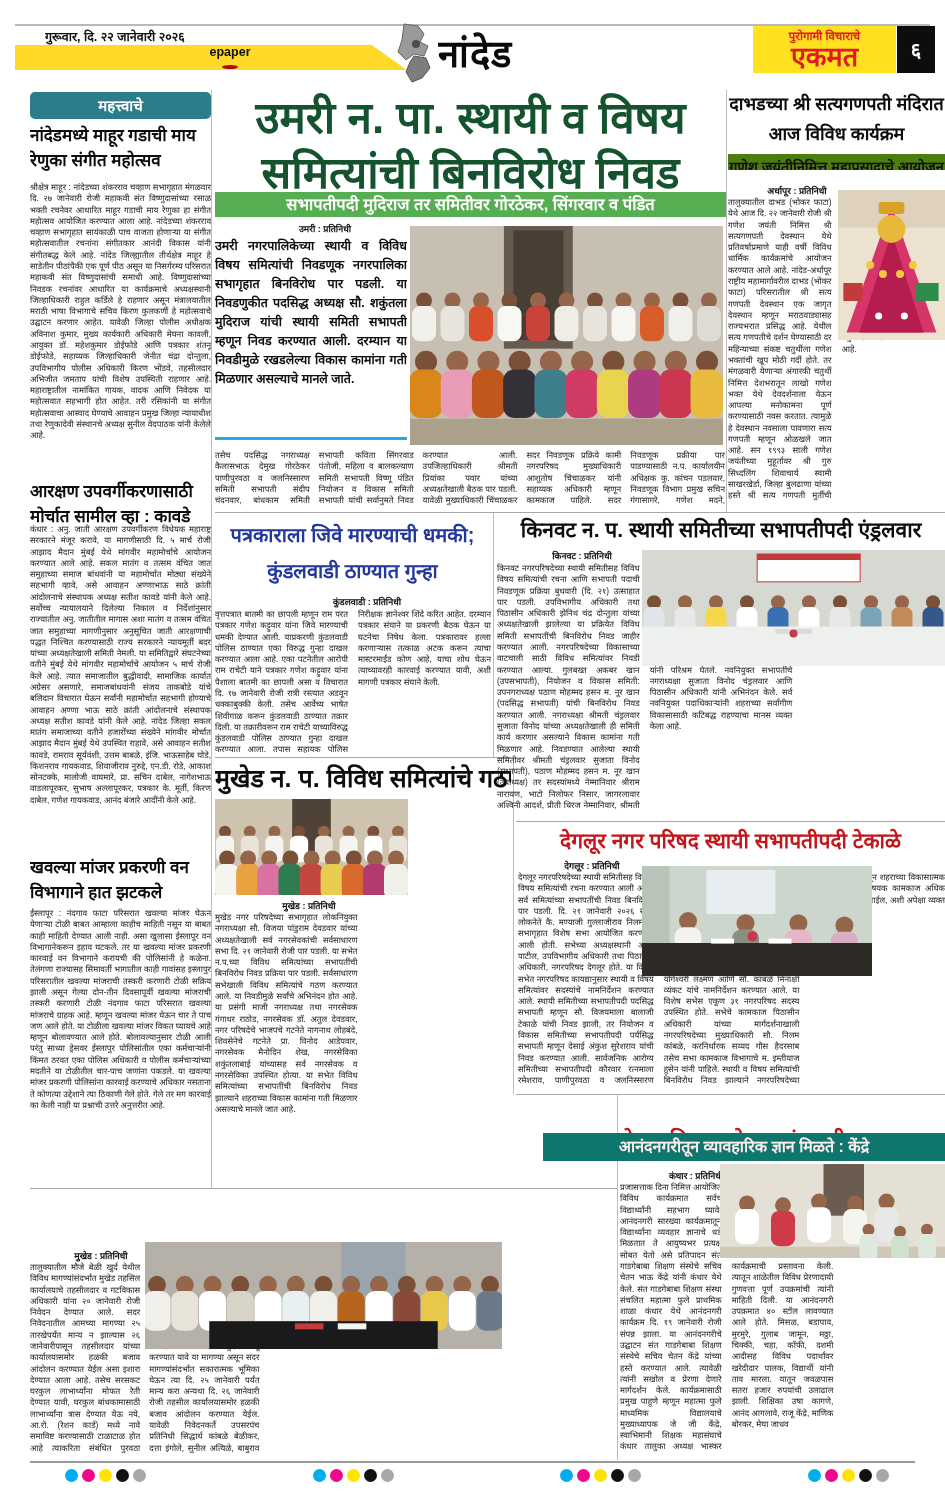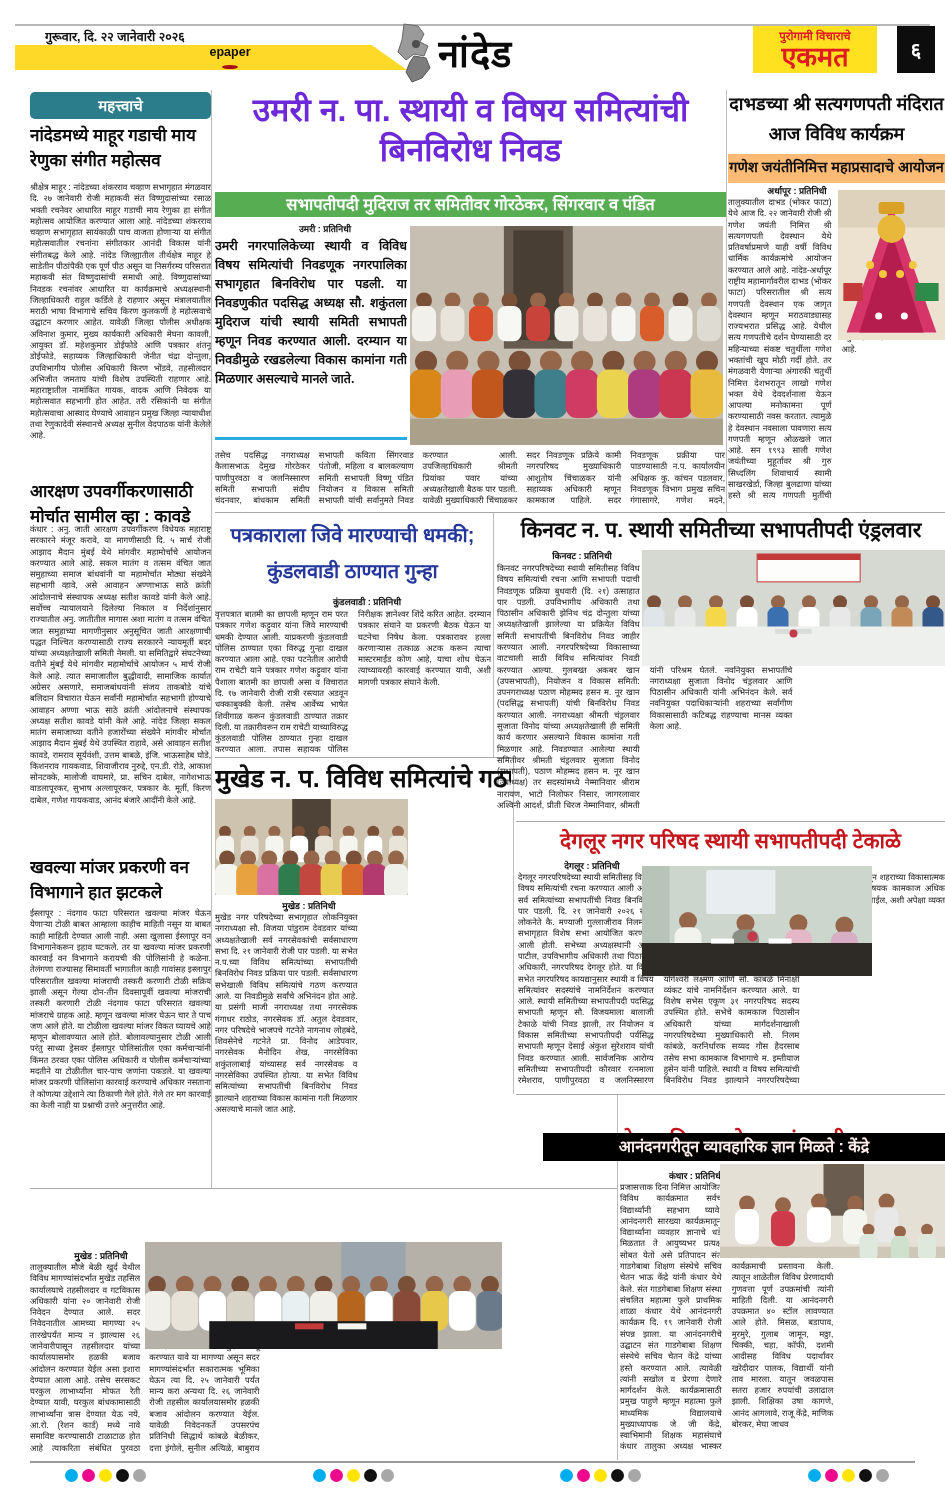--- a/index.html
+++ b/index.html
@@ -37,21 +37,21 @@
     </div>
   </div>
 
   <svg class="abs" style="left:394px;top:22px;" width="44" height="64" viewBox="0 0 44 64">
     <path d="M10 2 L24 4 L30 12 L26 20 L34 24 L30 34 L20 32 L12 38 L4 30 L8 18 Z" fill="#9a9a9a" stroke="#666" stroke-width="1"></path>
     <path d="M20 34 L32 36 L36 46 L28 56 L18 60 L12 50 L16 40 Z" fill="#7d7d7d" stroke="#555" stroke-width="1"></path>
     <circle cx="22" cy="22" r="4" fill="#4d4d4d"></circle>
   </svg>
   <div class="abs" style="left:438px;top:26px;width:220px;height:56px;font-size:38px;font-weight:900;letter-spacing:1px;color:#0a0a0a;">नांदेड</div>
 
-  <div class="abs" style="left:753px;top:26px;width:124px;height:47px;background:#ffe11f;text-align:center;">
+  <div class="abs" style="left:753px;top:26px;width:143px;height:47px;background:#ffe11f;text-align:center;">
     <div style="font-size:11.5px;font-weight:800;color:#e01b22;margin-top:2px;">पुरोगामी विचाराचे</div>
     <div style="font-size:27px;font-weight:900;color:#e01b22;line-height:1.05;">एकमत</div>
   </div>
   <div class="abs" style="left:897px;top:26px;width:38px;height:47px;background:#0d0d0d;color:#fff;font-size:20px;font-weight:bold;display:flex;align-items:center;justify-content:center;">६</div>
 
   <div class="abs rule-v" style="left:211px;top:90px;height:1098px;"></div>
   <div class="abs rule-v" style="left:726px;top:90px;height:422px;"></div>
   <div class="abs rule-v" style="left:493px;top:513px;height:245px;"></div>
   <div class="abs rule-v" style="left:513px;top:758px;height:336px;"></div>
   <div class="abs rule-v" style="left:617px;top:1094px;height:366px;"></div>
@@ -65,21 +65,21 @@
 
   <div class="abs headline-black" style="left:30px;top:124px;width:181px;height:54px;font-size:17px;line-height:1.45;">नांदेडमध्ये माहूर गडाची माय रेणुका संगीत महोत्सव</div>
   <div class="abs body-txt" style="left:30px;top:182px;width:181px;height:282px;">श्रीक्षेत्र माहूर : नांदेडच्या शंकरराव चव्हाण सभागृहात मंगळवार दि. २७ जानेवारी रोजी महाकवी संत विष्णुदासांच्या रसाळ भक्ती रचनेवर आधारित माहूर गडाची माय रेणुका हा संगीत महोत्सव आयोजित करण्यात आला आहे. नांदेडच्या शंकरराव चव्हाण सभागृहात सायंकाळी पाच वाजता होणाऱ्या या संगीत महोत्सवातील रचनांना संगीतकार आनंदी विकास यांनी संगीतबद्ध केले आहे. नांदेड जिल्ह्यातील तीर्थक्षेत्र माहूर हे साडेतीन पीठांपैकी एक पूर्ण पीठ असून या निसर्गरम्य परिसरात महाकवी संत विष्णुदासांची समाधी आहे. विष्णुदासांच्या निवडक रचनांवर आधारित या कार्यक्रमाचे अध्यक्षस्थानी जिल्हाधिकारी राहुल कर्डिले हे राहणार असून मंत्रालयातील मराठी भाषा विभागाचे सचिव किरण कुलकर्णी हे महोत्सवाचे उद्घाटन करणार आहेत. यावेळी जिल्हा पोलीस अधीक्षक अविनाश कुमार, मुख्य कार्यकारी अधिकारी मेघना कावली, आयुक्त डॉ. महेशकुमार डोईफोडे आणि पत्रकार शंतनू डोईफोडे, सहाय्यक जिल्हाधिकारी जेनीत चंद्रा दोन्तुला, उपविभागीय पोलीस अधिकारी किरण भोंडवे, तहसीलदार अभिजीत जमताप यांची विशेष उपस्थिती राहणार आहे. महाराष्ट्रातील नामांकित गायक, वादक आणि निवेदक या महोत्सवात सहभागी होत आहेत. तरी रसिकांनी या संगीत महोत्सवाचा आस्वाद घेण्याचे आवाहन प्रमुख जिल्हा न्यायाधीश तथा रेणुकादेवी संस्थानचे अध्यक्ष सुनील वेदपाठक यांनी केलेले आहे.</div>
 
   <div class="abs headline-black" style="left:30px;top:468px;width:181px;height:54px;font-size:17px;line-height:1.45;margin-top:12px;">आरक्षण उपवर्गीकरणासाठी मोर्चात सामील व्हा : कावडे</div>
   <div class="abs body-txt" style="left:30px;top:524px;width:181px;height:330px;">कंधार : अनु. जाती आरक्षण उपवर्गीकरण विधेयक महाराष्ट्र सरकारने मंजूर करावे, या मागणीसाठी दि. ५ मार्च रोजी आझाद मैदान मुंबई येथे मांगवीर महामोर्चाचे आयोजन करण्यात आले आहे. सकल मातंग व तत्सम वंचित जात समुहाच्या समाज बांधवांनी या महामोर्चात मोठ्या संख्येने सहभागी व्हावे, असे आवाहन अण्णाभाऊ साठे क्रांती आंदोलनाचे संस्थापक अध्यक्ष सतीश कावडे यांनी केले आहे. सर्वोच्च न्यायालयाने दिलेल्या निकाल व निर्देशांनुसार राज्यातील अनु. जातीतील मागास अशा मातंग व तत्सम वंचित जात समुहाच्या मागणीनुसार अनुसूचित जाती आरक्षणाची पद्धत निश्चित करण्यासाठी राज्य सरकारने न्यायमूर्ती बदर यांच्या अध्यक्षतेखाली समिती नेमली. या समितिद्वारे संघटनेच्या वतीने मुंबई येथे मांगवीर महामोर्चाचे आयोजन ५ मार्च रोजी केले आहे. त्यात समाजातील बुद्धीवादी, सामाजिक कार्यात अग्रेसर असणारे, समाजबांधवांनी संजय ताकबोडे यांचे बलिदान विचारात घेऊन सर्वांनी महामोर्चात सहभागी होण्याचे आवाहन अण्णा भाऊ साठे क्रांती आंदोलनाचे संस्थापक अध्यक्ष सतीश कावडे यांनी केले आहे. नांदेड जिल्हा सकल मातंग समाजाच्या वतीने हजारोंच्या संख्येने मांगवीर मोर्चात आझाद मैदान मुंबई येथे उपस्थित राहावे, असे आवाहन सतीश कावडे, रामराव सूर्यवंशी, उत्तम बाबळे, इंजि. भाऊसाहेब घोडे, किशनराव गायकवाड, शिवाजीराव नुरुद्दे, एन.डी. रोडे, आकाश सोनटक्के, मालोजी वाघमारे, प्रा. सचिन दाबेल, नागेशभाऊ वाडलापूरकर, सुभाष अल्लापूरकर, पत्रकार के. मूर्ती, किरण दाबेल, गणेश गायकवाड, आनंद बंजारे आदींनी केले आहे.</div>
 
   <div class="abs headline-black" style="left:30px;top:856px;width:181px;height:50px;font-size:17px;line-height:1.45;">खवल्या मांजर प्रकरणी वन विभागाने हात झटकले</div>
   <div class="abs body-txt" style="left:30px;top:908px;width:181px;height:277px;">ईस्लापूर : नंदगाव फाटा परिसरात खवल्या मांजर घेऊन येणाऱ्या टोळी बाबत आम्हाला काहीच माहिती नसून या बाबत काही माहिती देण्यात आली नाही. असा खुलासा ईस्लापूर वन विभागानेकरून इहाव घटकले. तर या खवल्या मांजर प्रकरणी कारवाई वन विभागाने करायची की पोलिसांनी हे कळेना. तेलंगणा राज्यासह सिमावर्ती भागातील काही गावांसह इस्लापुर परिसरातील खवल्या मांजराची तस्करी करणारी टोळी सक्रिय झाली असून गेल्या दोन-तीन दिवसापूर्वी खवल्या मांजराची तस्करी करणारी टोळी नंदगाव फाटा परिसरात खवल्या मांजराचे ग्राहक आहे. म्हणून खवल्या मांजर घेऊन चार ते पाच जण आले होते. या टोळीला खवल्या मांजर विकत घ्यायचे आहे म्हणून बोलावण्यात आले होते. बोलावल्यानुसार टोळी आली परंतु साध्या ड्रेसवर ईस्लापुर पोलिसांतील एका कर्मचाऱ्यांनी किंमत ठरवत एका पोलिस अधिकारी व पोलीस कर्मचाऱ्यांच्या मदतीने या टोळीतील चार-पाच जणांना पकडले. या खवल्या मांजर प्रकरणी पोलिसांना कारवाई करण्याचे अधिकार नसताना ते कोणत्या उद्देशाने त्या ठिकाणी गेले होते. गेले तर मग कारवाई का केली नाही या प्रश्नाची उत्तरे अनुत्तरीत आहे.</div>
 
-  <div class="abs ctr" style="left:215px;top:90px;width:511px;height:100px;font-size:32px;font-weight:900;line-height:1.26;color:#6d28d9;">उमरी न. पा. स्थायी व विषय समित्यांची बिनविरोध निवड</div>
+  <div class="abs ctr" style="left:215px;top:90px;width:511px;height:100px;font-size:44px;font-weight:900;line-height:1.26;color:#14532d;">उमरी न. पा. स्थायी व विषय समित्यांची बिनविरोध निवड</div>
   <div class="abs ctr" style="left:215px;top:192px;width:511px;height:25px;background:#56ad52;color:#fff;font-size:16.5px;font-weight:bold;line-height:25px;">सभापतीपदी मुदिराज तर समितीवर गोरठेकर, सिंगरवार व पंडित</div>
   <div class="abs dateline" style="left:215px;top:222px;width:192px;">उमरी : प्रतिनिधी</div>
   <div class="abs jus" style="left:215px;top:237px;width:192px;height:198px;font-size:12.5px;font-weight:bold;line-height:1.52;color:#111;">उमरी नगरपालिकेच्या स्थायी व विविध विषय समित्यांची निवडणूक नगरपालिका सभागृहात बिनविरोध पार पडली. या निवडणुकीत पदसिद्ध अध्यक्ष सौ. शकुंतला मुदिराज यांची स्थायी समिती सभापती म्हणून निवड करण्यात आली. दरम्यान या निवडीमुळे रखडलेल्या विकास कामांना गती मिळणार असल्याचे मानले जाते.</div>
   <div class="abs" style="left:215px;top:437px;width:192px;height:3px;background:#29abe2;"></div>
   <div class="abs photo" style="left:410px;top:226px;width:313px;height:219px;"><svg width="313" height="219" viewBox="0 0 313 219">
         <rect width="313" height="219" fill="#c6bfb2"></rect>
         <rect x="93.89999999999999" y="0" width="68.86" height="122.64000000000001" fill="#675a4e"></rect>
         <rect x="103.29" y="4.38" width="50.08" height="109.5" fill="#493e34"></rect>
         <rect y="192.72" width="313" height="26.279999999999998" fill="#aba089"></rect>
         <circle cx="14" cy="74.46000000000001" r="8" fill="#7a5138"></circle>
@@ -121,21 +121,21 @@
         <circle cx="234.55555555555557" cy="135.78" r="11" fill="#96664a"></circle>
         <rect x="218.05555555555557" y="143.48" width="33" height="48.400000000000006" rx="11" fill="#ae3a80"></rect>
         <circle cx="265.77777777777777" cy="135.78" r="11" fill="#96664a"></circle>
         <rect x="249.27777777777777" y="143.48" width="33" height="48.400000000000006" rx="11" fill="#cb3750"></rect>
         <circle cx="297" cy="135.78" r="11" fill="#7a5138"></circle>
         <rect x="280.5" y="143.48" width="33" height="48.400000000000006" rx="11" fill="#e8bb3f"></rect>
       </svg></div>
   <div class="abs body-txt cols5" style="left:215px;top:450px;width:510px;height:60px;">तसेच पदसिद्ध नगराध्यक्ष कैलासभाऊ देमुख गोरठेकर पाणीपुरवठा व जलनिस्सारण समिती सभापती संदीप चंदनवार, बांधकाम समिती सभापती कविता सिंगरवाड पंतोजी, महिला व बालकल्याण समिती सभापती विष्णू पंडित नियोजन व विकास समिती सभापती यांची सर्वानुमते निवड करण्यात आली. उपजिल्हाधिकारी श्रीमती प्रियांका पवार यांच्या अध्यक्षतेखाली बैठक पार पडली. यावेळी मुख्याधिकारी चिंचाळकर सदर निवडणूक प्रक्रिये कामी नगरपरिषद मुख्याधिकारी आशुतोष चिंचाळकर यांनी सहाय्यक अधिकारी म्हणून कामकाज पाहिले. सदर निवडणूक प्रक्रीया पार पाडण्यासाठी न.प. कार्यालयीन अधिक्षक कु. कांचन पडलवार, निवडणूक विभाग प्रमुख सचिन गंगासागरे, गणेश मदने, लेखापाल बालाजी चवरे, संगणक अभियंता विनोद सावंत, अभियंता कैलास येमेलवाड, रचना सहायक कु. पुजा पावडे, लिपीक सुर्यकांत माळवतकर, लिपीक गंगाधर फुलार, चंद्रकांत श्रीकांवळे, आकाश खंदारे, माधव जाधव, मुदीराज, एहतेशाम, सदानंद गायकवाड, ईत्यादी कर्मचारी यांनी कागकाज पाहीले आहे. या निवडी प्रसंगी गटनेते राजेश शिवराम जाधव, सुनंदा झाडगे, रतन कंधारे, सलमाबेगम खुरेशी, अनुराधा खांडरे, साईनाथ जमदाडे, अनुसयाबाई कटकदवणे, गजानन आलसटवार, सायली कुलकर्णी, प्रिती रणनवरे, सुमनबाई रंपनवाड, रुक्मीनबाई खांडरे, लक्ष्मीबाई शिंदे, मिराबाई शेळके, बाबुवेग हुसेनवेग इत्यादी नगरपरिषद सदस्य उपस्थित होते. सभापती निवडी नंतर माजी नगराध्यक्ष प्रविण खारडा यांच्या हस्ते नवनिर्वाचित सभापती यांचा सत्कार करण्यात आला.</div>
 
   <div class="abs ctr headline-black" style="left:728px;top:90px;width:217px;height:60px;font-size:18px;line-height:1.65;">दाभडच्या श्री सत्यगणपती मंदिरात आज विविध कार्यक्रम</div>
-  <div class="abs ctr" style="left:728px;top:154px;width:217px;height:29px;background:#fdba74;font-size:14.5px;font-weight:800;line-height:26px;color:#111;">गणेश जयंतीनिमित्त महाप्रसादाचे आयोजन</div>
+  <div class="abs ctr" style="left:728px;top:154px;width:217px;height:16px;background:#4d7c0f;font-size:14.5px;font-weight:800;line-height:26px;color:#111;">गणेश जयंतीनिमित्त महाप्रसादाचे आयोजन</div>
   <div class="abs dateline" style="left:728px;top:184px;width:110px;">अर्धापूर : प्रतिनिधी</div>
   <div class="abs body-txt cols2" style="left:728px;top:197px;width:217px;height:312px;">तालुक्यातील दाभड (भोकर फाटा) येथे आज दि. २२ जानेवारी रोजी श्री गणेश जयंती निमित्त श्री सत्यगणपती देवस्थान येथे प्रतिवर्षाप्रमाणे याही वर्षी विविध धार्मिक कार्यक्रमांचे आयोजन करण्यात आले आहे. नांदेड-अर्धापूर राष्ट्रीय महामार्गावरील दाभड (भोकर फाटा) परिसरातील श्री सत्य गणपती देवस्थान एक जागृत देवस्थान म्हणून मराठवाड्यासह राज्यभरात प्रसिद्ध आहे. येथील सत्य गणपतीचे दर्शन घेण्यासाठी दर महिन्याच्या संकष्ट चतुर्थीला गणेश भक्तांची खूप मोठी गर्दी होते. तर मंगळवारी येणाऱ्या अंगारकी चतुर्थी निमित्त देशभरातून लाखो गणेश भक्त येथे देवदर्शनाला येऊन आपल्या मनोकामना पूर्ण करण्यासाठी नवस करतात. त्यामुळे हे देवस्थान नवसाला पावणारा सत्य गणपती म्हणून ओळखले जात आहे. सन १९९३ साली गणेश जयंतीच्या मुहूर्तावर श्री गुरु सिध्दलिंग शिवाचार्य स्वामी साखरखेर्डा, जिल्हा बुलढाणा यांच्या हस्ते श्री सत्य गणपती मुर्तीची प्राणप्रतिष्ठा व कलशारोहन करण्यात आले होते. तेंव्हापासून प्रतिवर्षी येथे गणेश जयंती उत्साहात साजरी केली जाते. गणेश जयंतीच्या मुहूर्तावर श्री सत्य गणपती मुर्तीला अथर्वशीर्ष सहस्त्रावर्तन महाभिषेक करण्यात येणार आहे. या जयंतीनिमित्त महाप्रसादाचे आयोजन करण्यात आले आहे. या उत्सवात गणेश भक्तांनी मोठ्या संख्येने सहभागी रहावे, असे आवाहन संस्थानाचे प्रशासक तथा तहसीलदार रेणुकादास देवणीकर यांनी केले आहे.</div>
   <div class="abs photo" style="left:838px;top:190px;width:107px;height:150px;"><svg width="107" height="150" viewBox="0 0 107 150">
         <rect width="107" height="150" fill="#ece2cf"></rect>
         <rect width="107" height="37.5" fill="#ded2bc"></rect>
         <path d="M8.56 142.5 L53.5 15 L98.44 142.5 Z" fill="#d6356a"></path>
         <path d="M21.400000000000002 142.5 L53.5 42.00000000000001 L85.60000000000001 142.5 Z" fill="#b51d4e"></path>
         <circle cx="53.5" cy="39" r="13.91" fill="#e8b83a"></circle>
         <rect x="40.660000000000004" y="12" width="25.68" height="12" rx="3" fill="#d9a227"></rect>
         <circle cx="32.1" cy="75" r="4" fill="#f2c83e"></circle>
@@ -242,21 +242,21 @@
         <rect x="142.9" y="63.5" width="27" height="39.6" rx="9" fill="#e5b7c6"></rect>
         <circle cx="202.4" cy="59.400000000000006" r="9" fill="#96664a"></circle>
         <rect x="188.9" y="65.7" width="27" height="39.6" rx="9" fill="#d8aec4"></rect>
         <rect y="77" width="230" height="33" fill="#2e2a26"></rect>
         <rect x="69" y="72.60000000000001" width="23" height="5" fill="#fff"></rect>
         <rect x="126.50000000000001" y="72.60000000000001" width="23" height="5" fill="#fff"></rect>
         <circle cx="110.39999999999999" cy="70.4" r="5" fill="#c43a4a"></circle>
       </svg></div>
 
   <div class="abs ctr nowrap" style="left:516px;top:1097px;width:429px;height:30px;font-size:21px;font-weight:800;color:#c4161c;line-height:30px;margin-top:28px;">महात्मा फुले प्राथमिक शाळेत आनंदनगरी उत्साहात</div>
-  <div class="abs ctr" style="left:543px;top:1133px;width:402px;height:28px;background:#000000;color:#ffecec;font-size:16px;font-weight:800;line-height:28px;">आनंदनगरीतून व्यावहारिक ज्ञान मिळते : केंद्रे</div>
+  <div class="abs ctr" style="left:543px;top:1133px;width:402px;height:28px;background:#0f766e;color:#ffecec;font-size:16px;font-weight:800;line-height:28px;">आनंदनगरीतून व्यावहारिक ज्ञान मिळते : केंद्रे</div>
   <div class="abs dateline" style="left:622px;top:1169px;width:120px;">कंधार : प्रतिनिधी</div>
   <div class="abs body-txt cols3" style="left:620px;top:1182px;width:325px;height:280px;">प्रजासत्ताक दिना निमित्त आयोजित विविध कार्यक्रमात सर्वच विद्यार्थ्यांनी सहभाग घ्यावे. आनंदनगरी सारख्या कार्यक्रमातून विद्यार्थ्यांना व्यवहार ज्ञानाचे धडे मिळतात ते आयुष्यभर प्रत्यक्ष सोबत येतो असे प्रतिपादन संत गाडगेबाबा शिक्षण संस्थेचे सचिव चेतन भाऊ केंद्रे यांनी कंधार येथे केले. संत गाडगेबाबा शिक्षण संस्था संचलित महात्मा फुले प्राथमिक शाळा कंधार येथे आनंदनगरी कार्यक्रम दि. १९ जानेवारी रोजी संपन्न झाला. या आनंदनगरीचे उद्घाटन संत गाडगेबाबा शिक्षण संस्थेचे सचिव चेतन केंद्रे यांच्या हस्ते करण्यात आले. त्यावेळी त्यांनी सखोल व प्रेरणा देणारे मार्गदर्शन केले. कार्यक्रमासाठी प्रमुख पाहुणे म्हणून महात्मा फुले माध्यमिक विद्यालयाचे मुख्याध्यापक जे जी केंद्रे, स्वाभिमानी शिक्षक महासंघाचे कंधार तालुका अध्यक्ष भास्कर पाटील कड्लकेकर, शिक्षक नेते राजहंस शहापुरे, पत्रकार मोहम्मद अन्सारोद्दिन, सुभाष मुंडे, पालक अमित गोरे, विलास वाघमारे आदींची उपस्थिती होती. महात्मा फुले शाळेचे मुख्याध्यापक दिगंबर वाघमारे यांनी सत्कार समारंभानंतर कार्यक्रमाची प्रस्तावना केली. त्यातून शाळेतील विविध प्रेरणादायी गुणवत्ता पूर्ण उपक्रमांची त्यांनी माहिती दिली. या आनंदनगरी उपक्रमात ४० स्टॉल लावण्यात आले होते. मिसळ, बडापाव, मुरमुरे, गुलाब जामून, मठ्ठा, चिक्की, चहा, कॉफी, दशमी आदीसह विविध पदार्थांवर खरेदीदार पालक, विद्यार्थी यांनी ताव मारला. यातून जवळपास सतरा हजार रुपयांची उलाढाल झाली. शिक्षिका उषा कागणे, आनंद आगलावे, राजू केंद्रे, माणिक बोरकर, मेघा जाधव</div>
   <div class="abs photo" style="left:720px;top:1164px;width:225px;height:94px;"><svg width="225" height="94" viewBox="0 0 225 94">
         <rect width="225" height="94" fill="#e5e0d6"></rect>
         <rect x="103.5" y="0" width="40.5" height="51.7" fill="#6a5d50"></rect>
         <rect y="82.72" width="225" height="11.28" fill="#cfc7b8"></rect>
         <circle cx="27" cy="39.48" r="8" fill="#96664a"></circle>
         <rect x="15" y="45.08" width="24" height="35.2" rx="8" fill="#ffffff"></rect>
         <circle cx="63.00000000000001" cy="41.36" r="8" fill="#96664a"></circle>
         <rect x="51.00000000000001" y="46.96" width="24" height="35.2" rx="8" fill="#cf3a4a"></rect>

